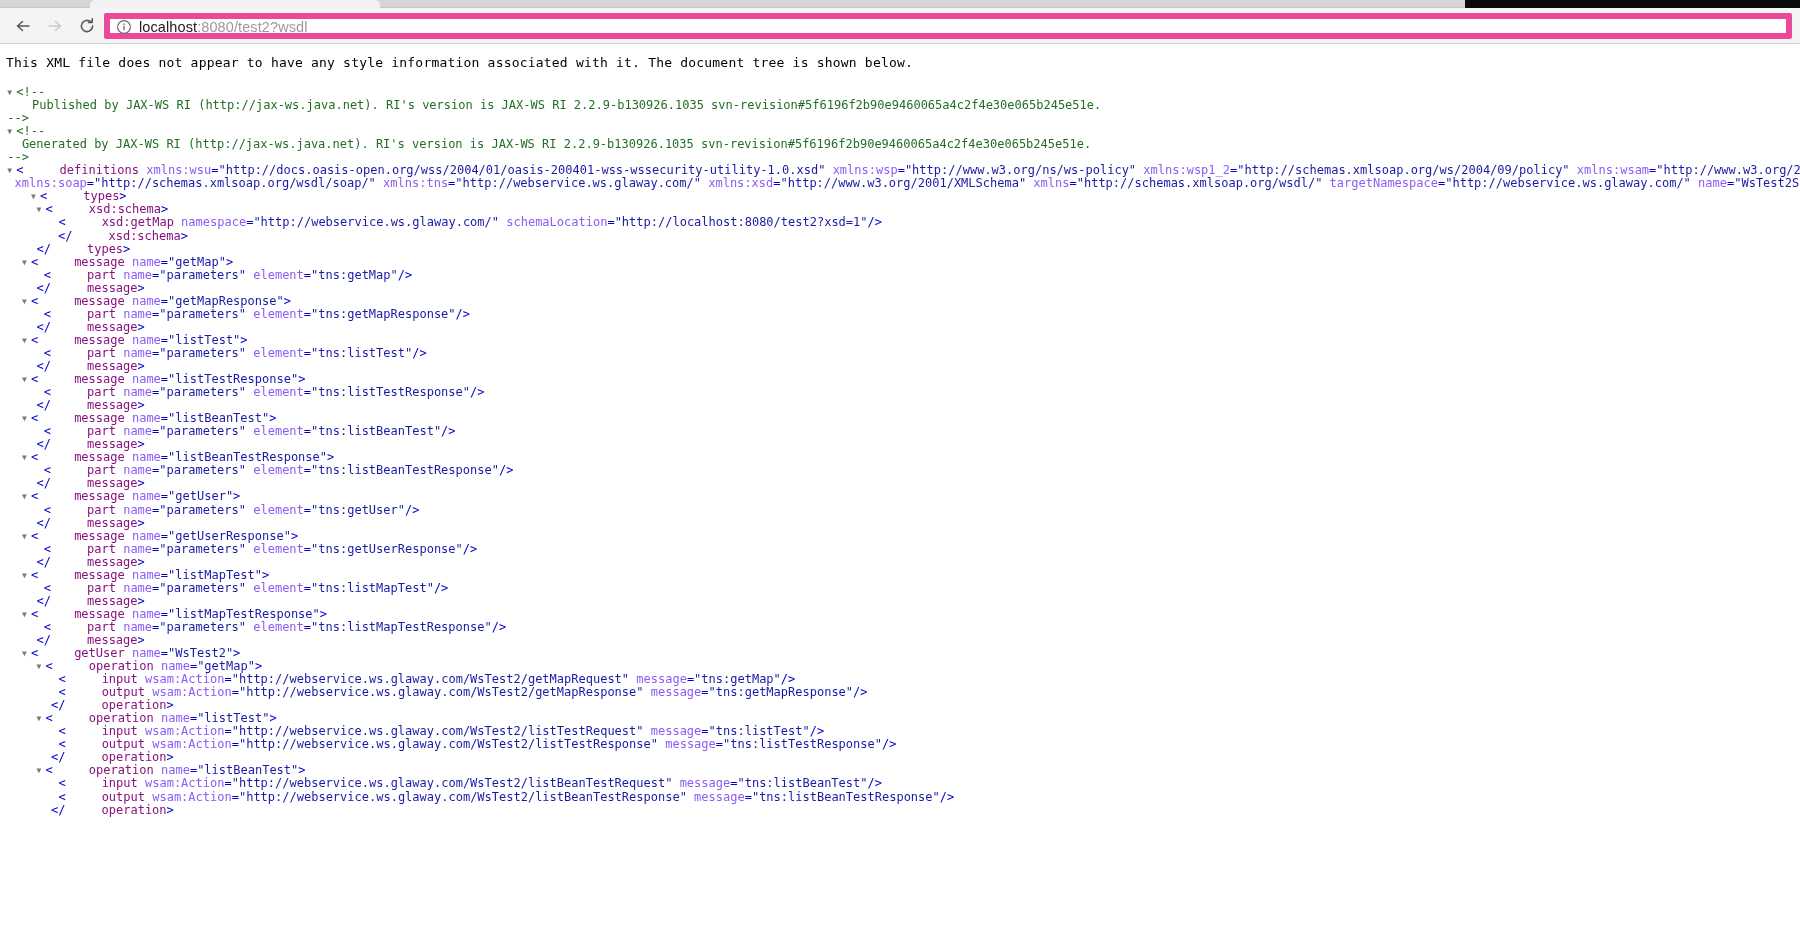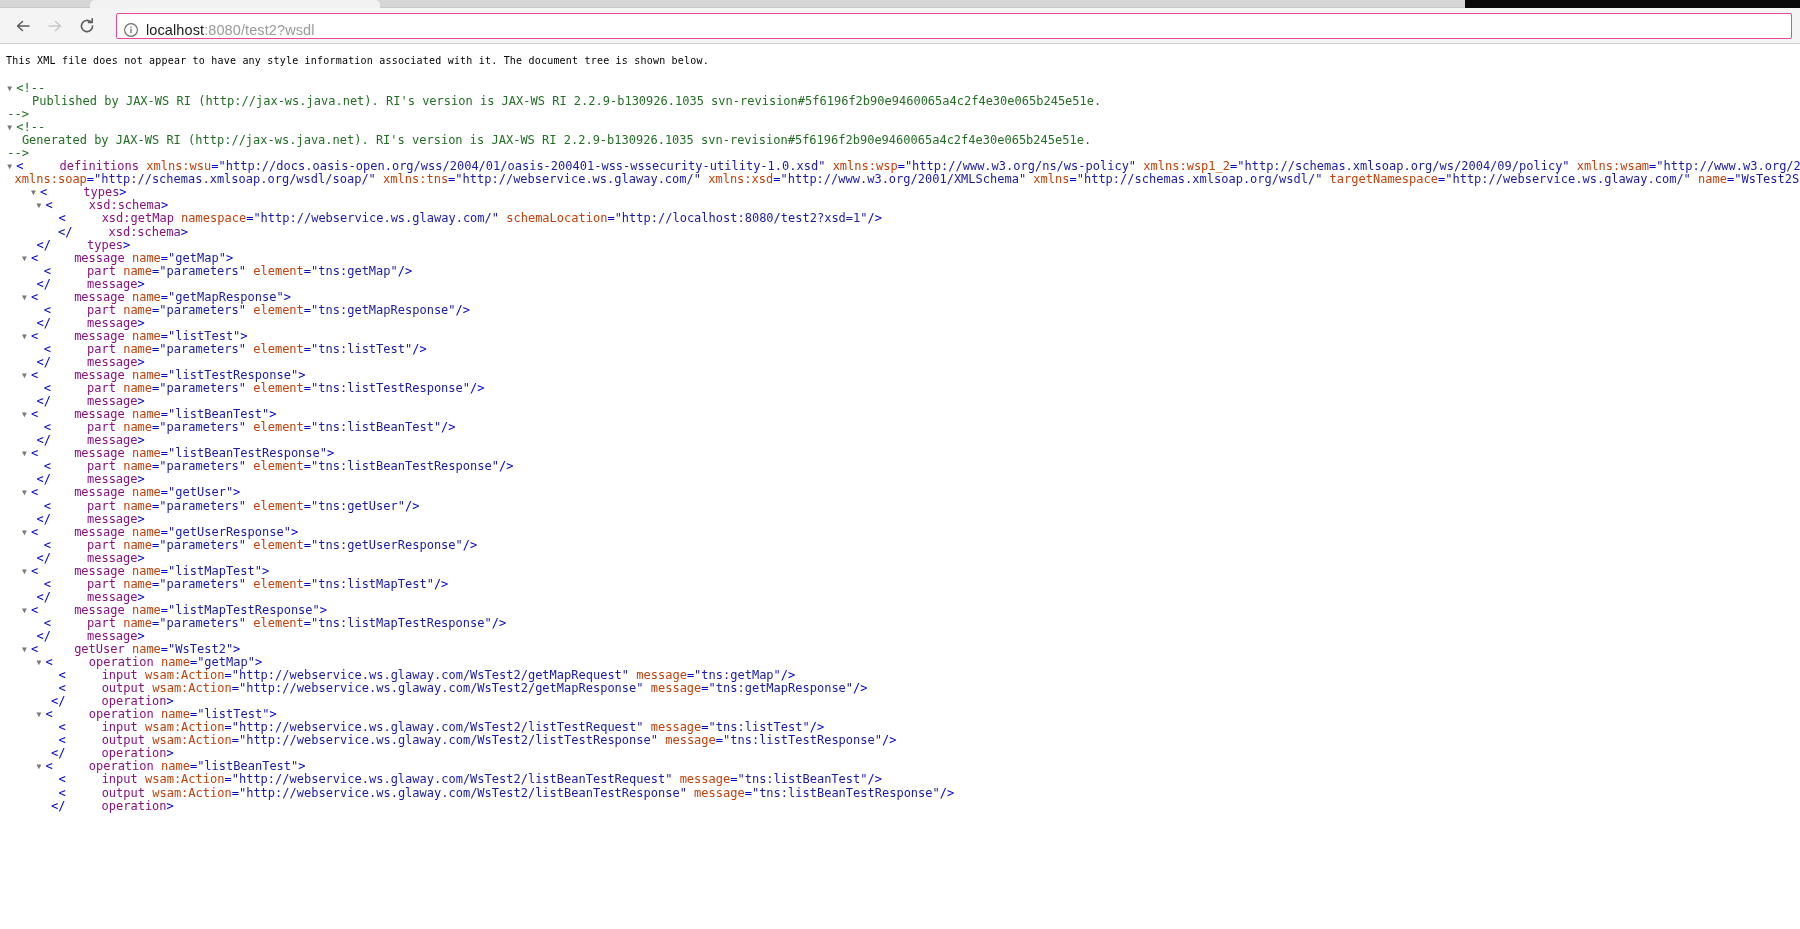--- a/index.html
+++ b/index.html
@@ -46,26 +46,26 @@
     width: 30px; height: 30px;
     display: flex; align-items: center; justify-content: center;
     border-radius: 50%;
     flex: 0 0 auto;
   }
   .navbtn svg { display: block; }
 
   .omnibox {
     flex: 1 1 auto;
     height: 26px;
-    margin-left: 12px;
+    margin-left: 0;
     background: #ffffff;
-    border: 1px solid #ec4899;
+    border: 6px solid #ec4899;
     border-radius: 2px;
     display: flex;
-    align-items: flex-end;
+    align-items: flex-start;
     padding: 0 6px;
     min-width: 0;
   }
   .info-icon {
     width: 16px; height: 16px;
     flex: 0 0 auto;
     margin-right: 7px;
   }
   .urltext {
     font-family: "Liberation Sans", sans-serif;
@@ -79,21 +79,21 @@
 
   
   .xmlviewer {
     padding: 0;
     background: #ffffff;
     height: calc(929px - 46px);
     overflow: hidden;
   }
   .notice {
     font-family: "DejaVu Sans Mono", monospace;
-    font-size: 10px;
+    font-size: 13px;
     color: #000000;
     padding: 11px 0 0 6px;
     letter-spacing: 0.2px;
     white-space: nowrap;
   }
   .tree {
     font-family: "DejaVu Sans Mono", monospace;
     font-size: 12px;
     line-height: 13.05px;
     white-space: nowrap;
@@ -108,21 +108,21 @@
     color: #7a7a7a;
     font-size: 8px;
     vertical-align: 1px;
     text-align: left;
     line-height: 13.05px;
   }
 
   
   .pun  { color: #0000cd; }      
   .tag  { color: #881280; margin-left: 36px; }      
-  .att  { color: #c2410c; }      
+  .att  { color: #8b5cf6; }      
   .val  { color: #1a1aa6; }      
   .cmt  { color: #236e25; }      
 </style>
 </head>
 <body>
 
 <div class="tabstrip">
   <div class="tab-active"></div>
   <div class="win-ctl"></div>
 </div>

